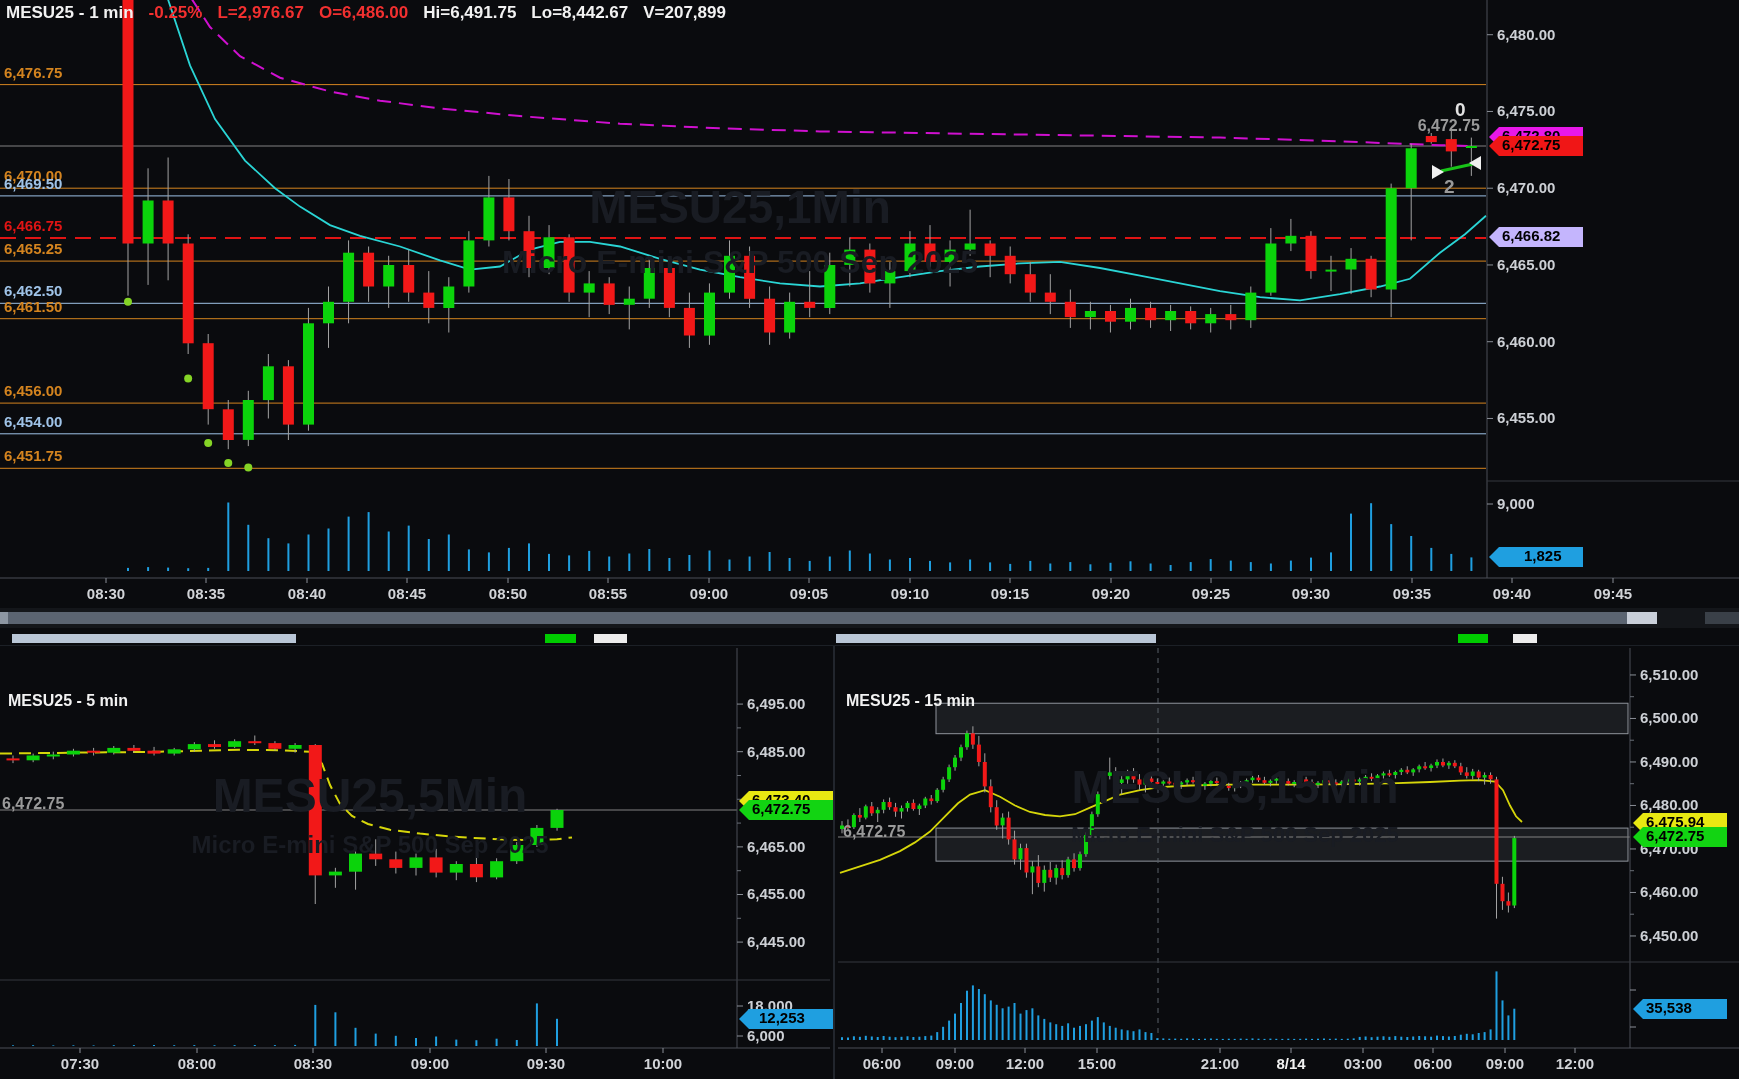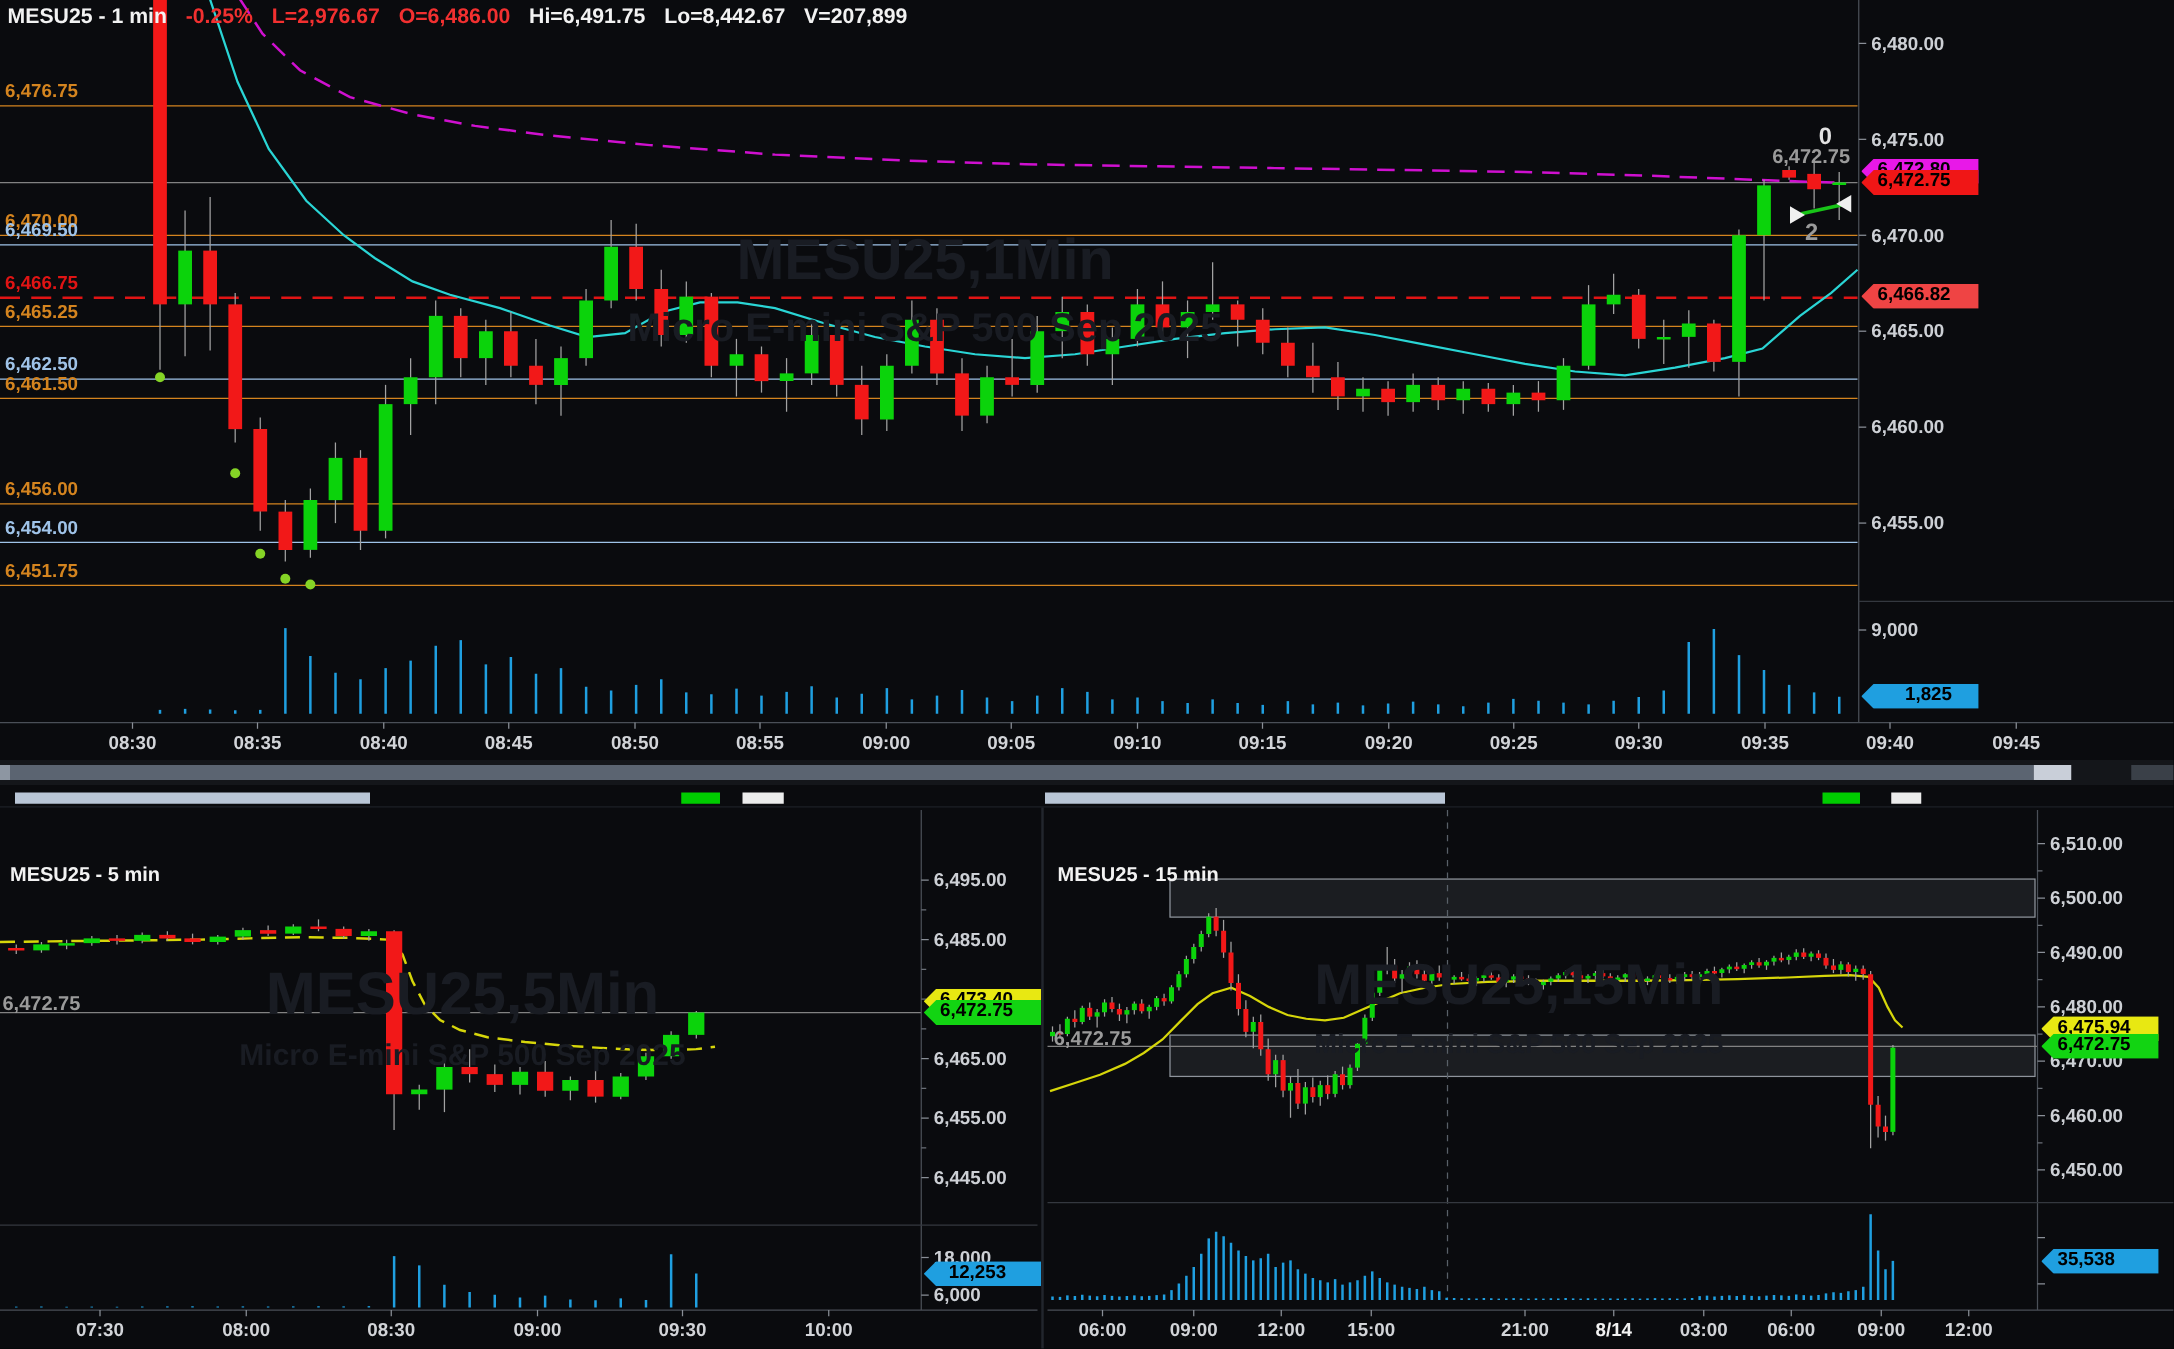--- a/index.html
+++ b/index.html
@@ -9,21 +9,21 @@
   .hdr{position:absolute;display:flex;gap:15px;font:bold 17px "Liberation Sans",sans-serif;white-space:nowrap;z-index:6;text-align:center;}
   .hdr .w{color:#f2f2f2;} .hdr .r{color:#f23030;}
   .ptitle{position:absolute;font:bold 16px "Liberation Sans",sans-serif;color:#f2f2f2;z-index:6;margin-top:38px;}
   .wm{position:absolute;text-align:center;color:#191c23;z-index:0;pointer-events:none;}
   .wm .t1{font-weight:bold;}
   .wm .t2{font-weight:bold;}
   .badge{position:absolute;width:94px;height:20px;line-height:20px;padding-left:13px;box-sizing:border-box;
          font:bold 15px "Liberation Sans",sans-serif;color:#000;
          clip-path:polygon(0 50%,10px 0,100% 0,100% 100%,10px 100%);}
   .b-red{background:#f01616;z-index:5;} .b-magenta{background:#e818e8;z-index:4;}
-  .b-cyan{background:#ef4444;z-index:5;} .b-green{background:#12d412;z-index:5;}
+  .b-cyan{background:#c4b5fd;z-index:5;} .b-green{background:#12d412;z-index:5;}
   .b-yellow{background:#e8e812;z-index:4;} .b-blue{background:#1f9fe0;z-index:5;}
   .graylab{position:absolute;font:bold 16px "Liberation Sans",sans-serif;color:#9a9a9a;z-index:3;}
   .mklab{position:absolute;font:bold 19px "Liberation Sans",sans-serif;z-index:4;}
   #scrollbar{position:absolute;left:0;top:608px;width:1739px;height:20px;background:#14161a;z-index:6;}
   #sb-thumb{position:absolute;left:8px;top:4px;width:1619px;height:12px;background:#5b6471;}
   #sb-handle{position:absolute;left:1627px;top:4px;width:30px;height:12px;background:#c9cfd9;}
   #sb-right{position:absolute;left:1705px;top:4px;width:34px;height:12px;background:#3a4048;}
   #sb-cap{position:absolute;left:0;top:4px;width:8px;height:12px;background:#8d96a2;}
   .strip{position:absolute;top:634px;height:9px;z-index:6;}
   .divider-v{position:absolute;left:833px;top:646px;width:2px;height:433px;background:#22262d;z-index:2;}
@@ -839,21 +839,21 @@
     </svg>
 
   <div class="wm" style="left:290px;top:180px;width:900px;">
     <div class="t1" style="font-size:46px;">MESU25,1Min</div>
     <div class="t2" style="font-size:32px;margin-top:10px;">Micro E-mini S&amp;P 500 Sep 2025</div>
   </div>
   <div class="wm" style="left:20px;top:768px;width:700px;">
     <div class="t1" style="font-size:48px;">MESU25,5Min</div>
     <div class="t2" style="font-size:24px;margin-top:8px;">Micro E-mini S&amp;P 500 Sep 2025</div>
   </div>
-  <div class="wm" style="left:865px;top:760px;width:700px;">
+  <div class="wm" style="left:885px;top:760px;width:700px;">
     <div class="t1" style="font-size:46px;">MESU25,15Min</div>
     <div class="t2" style="font-size:22px;margin-top:8px;">Micro E-mini S&amp;P 500 Sep 2025</div>
   </div>
 
   <div class="hdr" style="left:6px;top:3px;">
     <span class="w">MESU25 - 1 min</span>
     <span class="r">-0.25%</span>
     <span class="r">L=2,976.67</span>
     <span class="r">O=6,486.00</span>
     <span class="w">Hi=6,491.75</span>

